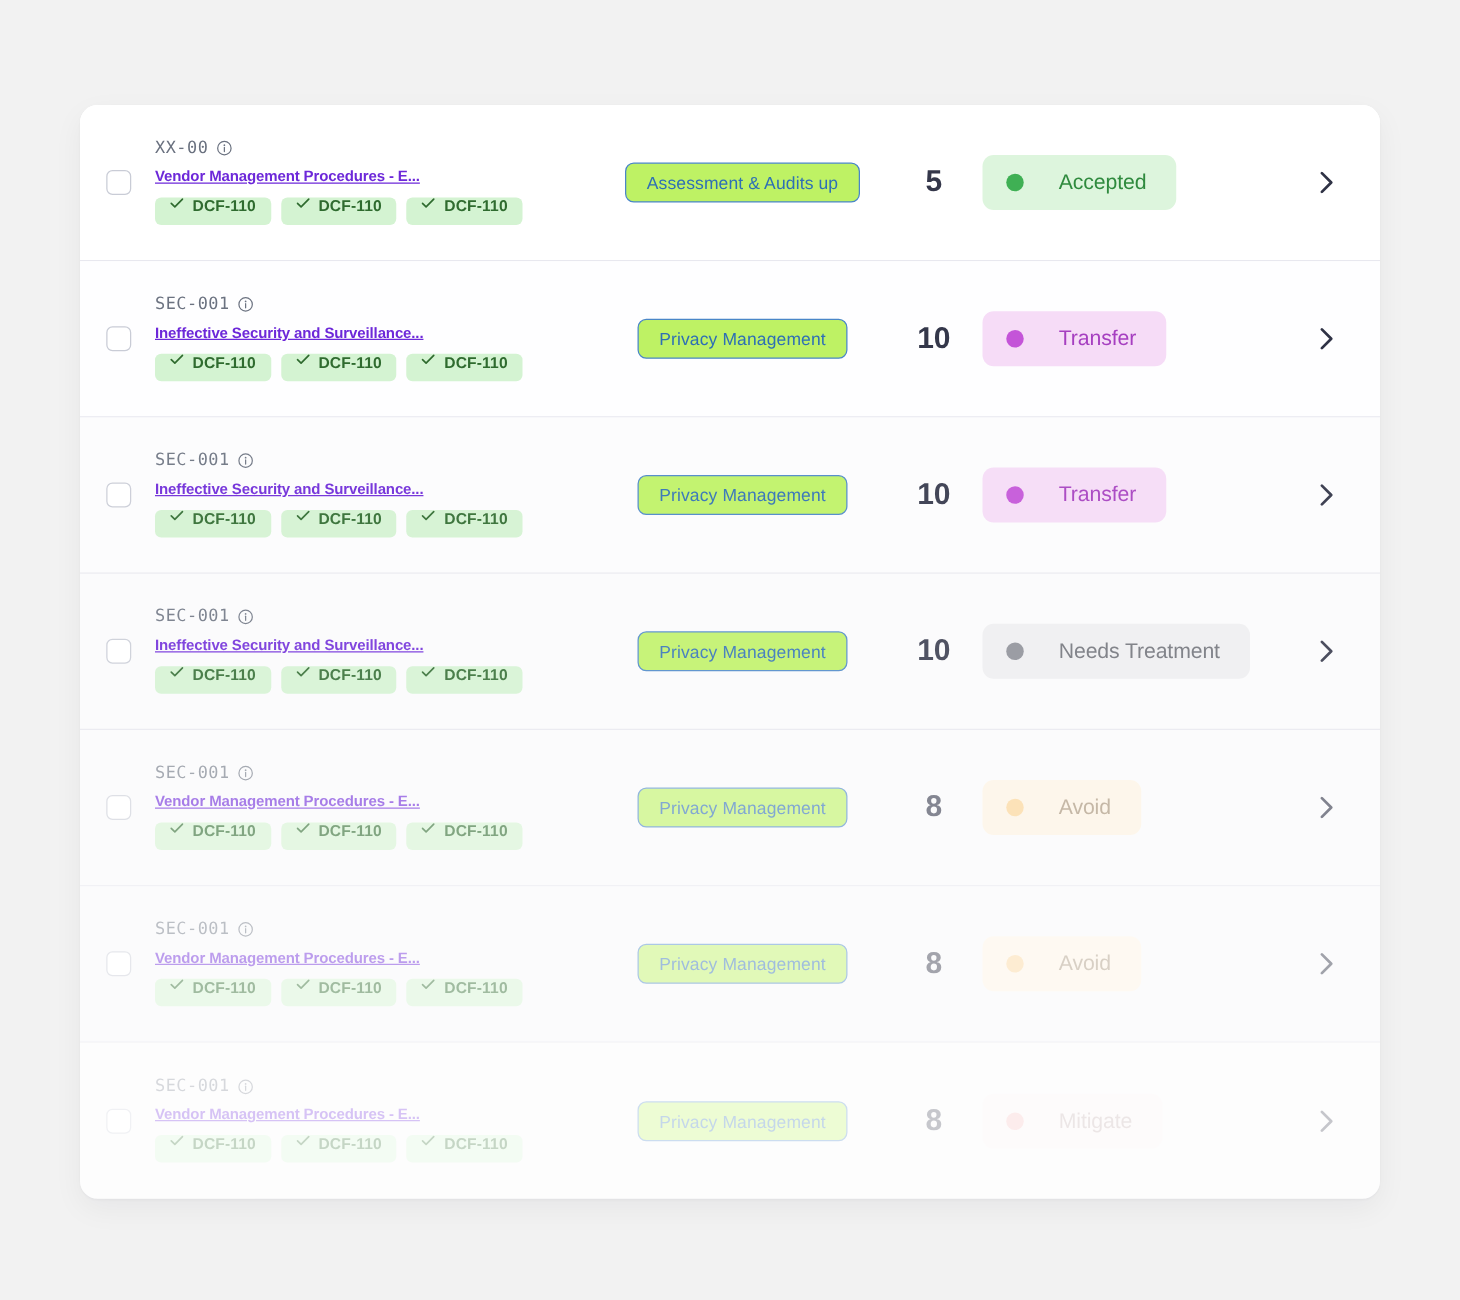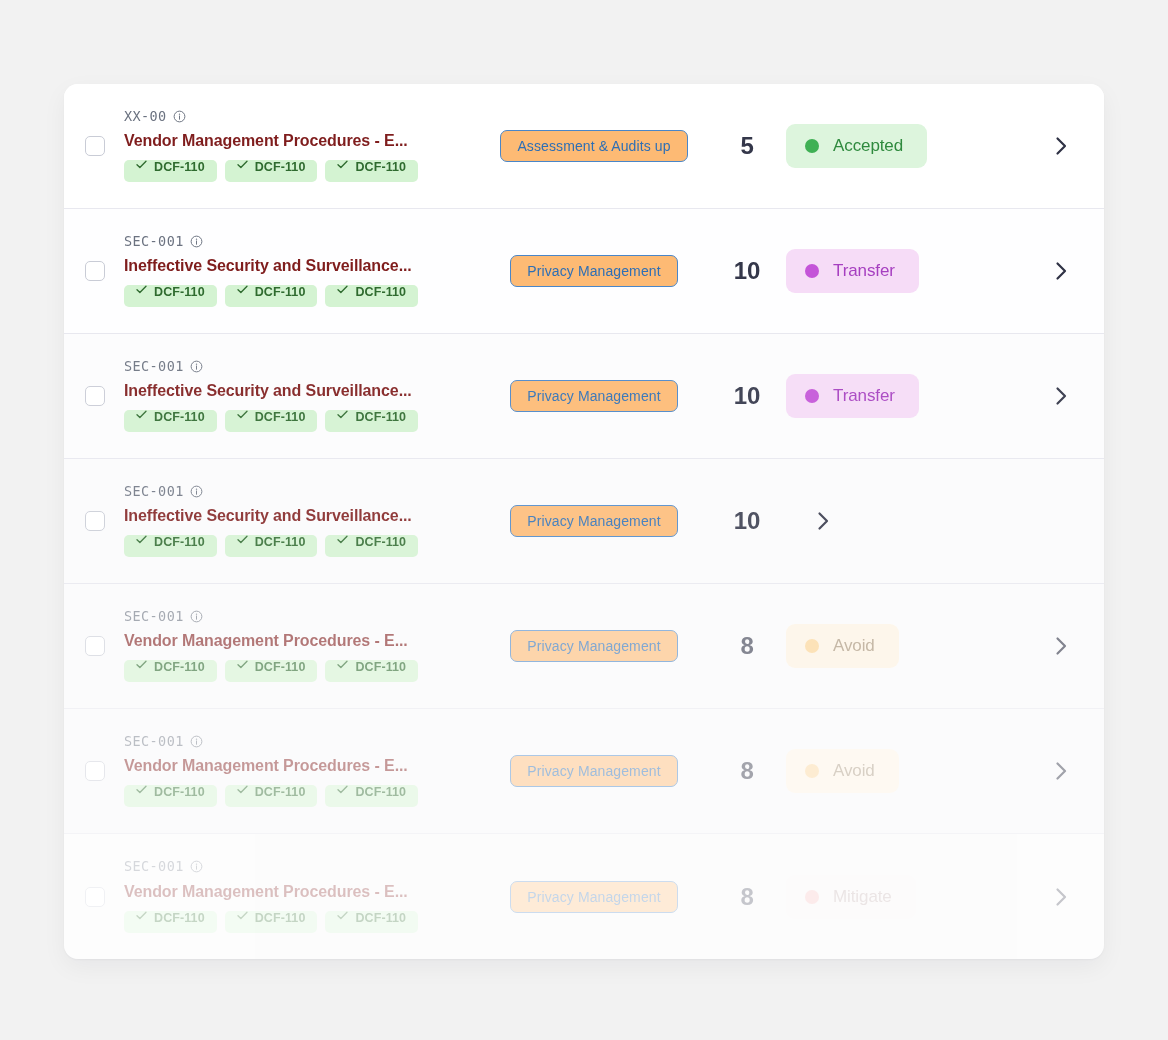--- a/index.html
+++ b/index.html
@@ -91,27 +91,28 @@
     display: inline-flex;
     width: 13px;
     height: 13px;
     align-items: center;
     justify-content: center;
     cursor: pointer;
   }
   .info-icon svg { display: block; }
 
   .row-title {
-    font-size: 16px;
+    font-size: 12px;
     font-weight: 700;
-    color: #7f1d1d;
+    color: #6d28d9;
     line-height: 1.1;
     letter-spacing: -0.1px;
     white-space: nowrap;
     margin-bottom: 10px;
+    text-decoration: underline;
   }
 
   .chips {
     display: flex;
     gap: 8px;
   }
   .chip {
     display: inline-flex;
     align-items: flex-start;
     gap: 7px;
@@ -137,21 +138,21 @@
     align-items: center;
   }
   .cat-btn {
     display: inline-flex;
     align-items: center;
     justify-content: center;
     height: 32px;
     padding: 0 16px;
     border: 1px solid #4a86c8;
     border-radius: 7px;
-    background: #fdba74;
+    background: #bef264;
     color: #2e6fb5;
     font-size: 14px;
     font-weight: 500;
     letter-spacing: 0.1px;
     white-space: nowrap;
     cursor: pointer;
     box-sizing: border-box;
   }
 
   
@@ -167,21 +168,21 @@
   
   .row-status {
     flex: 1 1 auto;
     display: flex;
     align-items: center;
     padding-left: 6px;
   }
   .status-badge {
     display: inline-flex;
     align-items: center;
-    gap: 14px;
+    gap: 28px;
     height: 44px;
     padding: 0 24px 0 19px;
     border-radius: 9px;
     font-size: 17px;
     letter-spacing: -0.1px;
     box-sizing: border-box;
     cursor: pointer;
     white-space: nowrap;
   }
   .status-dot {
@@ -423,20 +424,26 @@
                 </span>
                 <span>DCF-110</span>
               </span>
             </div>
           </div>
         </div>
         <div class="row-category">
           <div class="cat-btn">Privacy Management</div>
         </div>
         <div class="row-score">10</div>
+        <div class="row-status">
+          <div class="status-badge" style="background: rgb(238, 238, 240); color: rgb(110, 112, 120);">
+            <span class="status-dot" style="background: rgb(139, 141, 150);"></span>
+            <span>Needs Treatment</span>
+          </div>
+        </div>
         <div class="row-chevron" style="color: rgb(47, 50, 69);">
           <svg width="15" height="24" viewBox="0 0 15 24" fill="none">
             <path d="M3.5 4.5L11 12L3.5 19.5" stroke="currentColor" stroke-width="2.2" stroke-linecap="round" stroke-linejoin="round"></path>
           </svg>
         </div>
       </div>
       <div class="risk-row" style="background: rgb(250, 250, 251); opacity: 0.6;">
         <div class="row-left">
           <div class="row-checkbox"></div>
           <div class="row-textblock">

